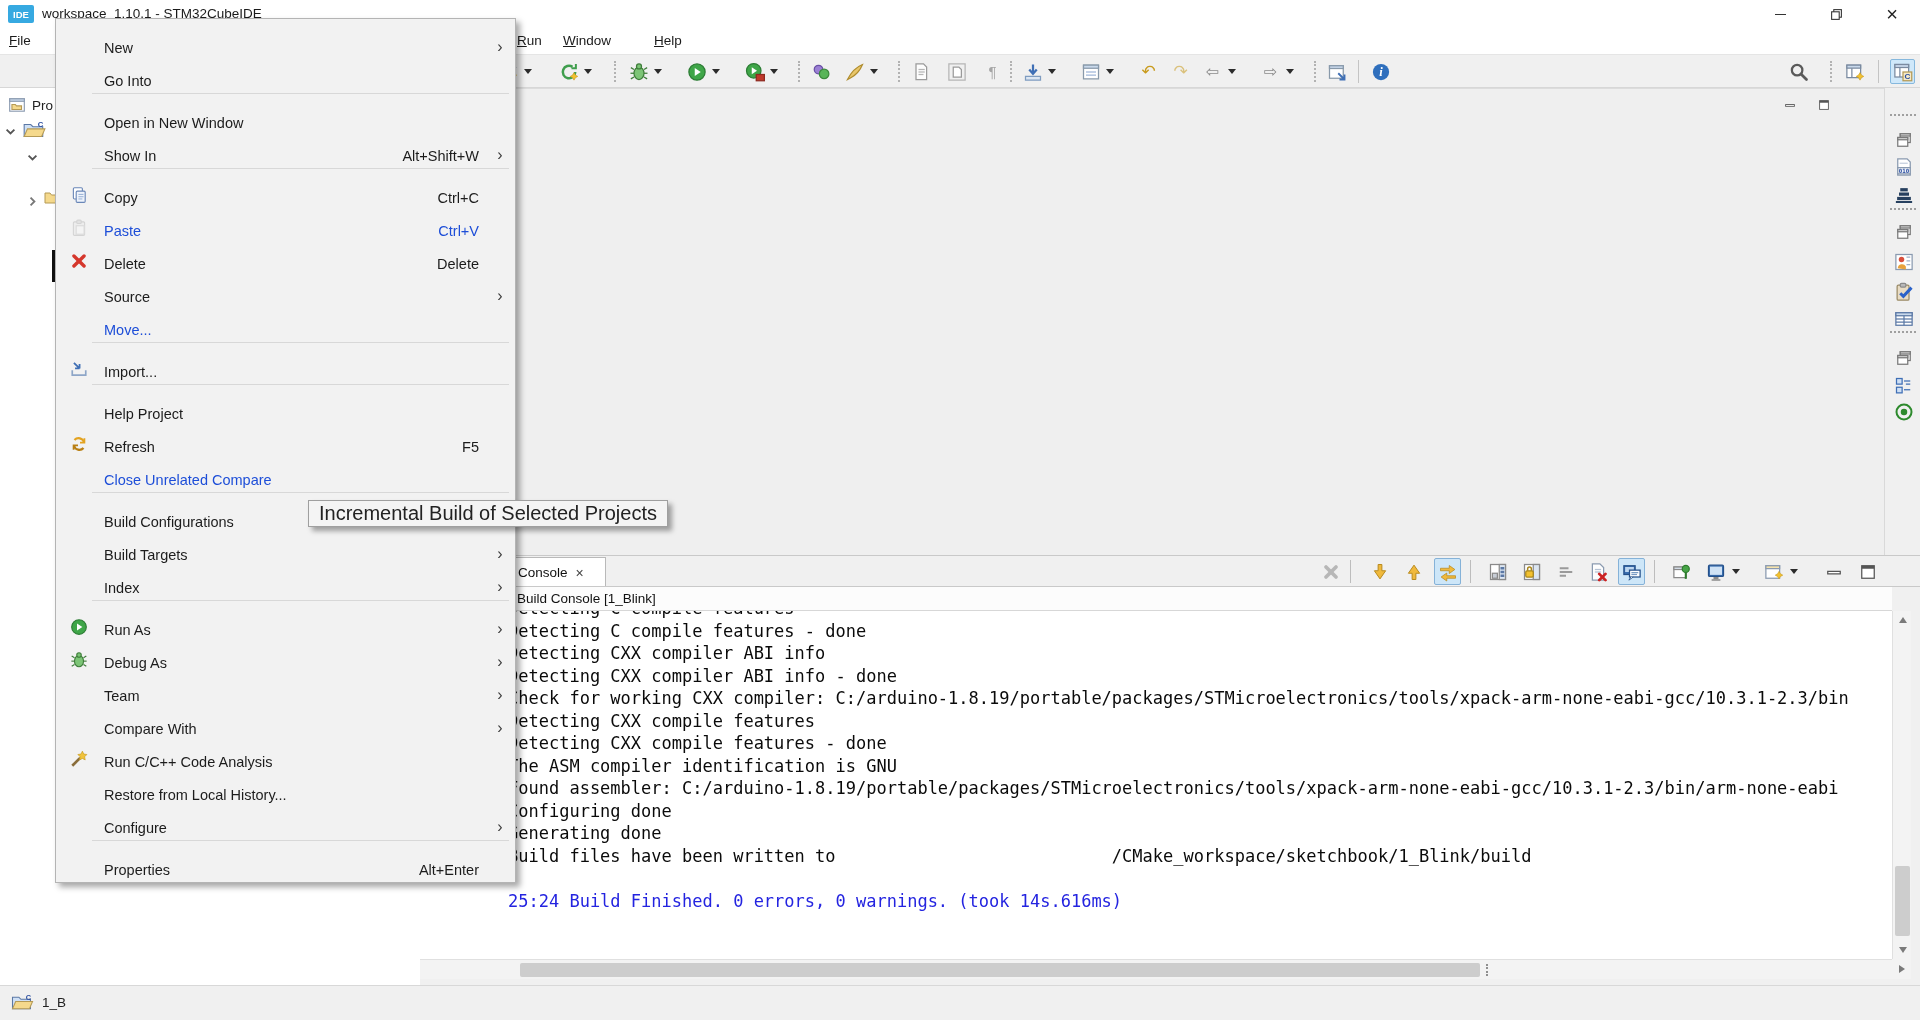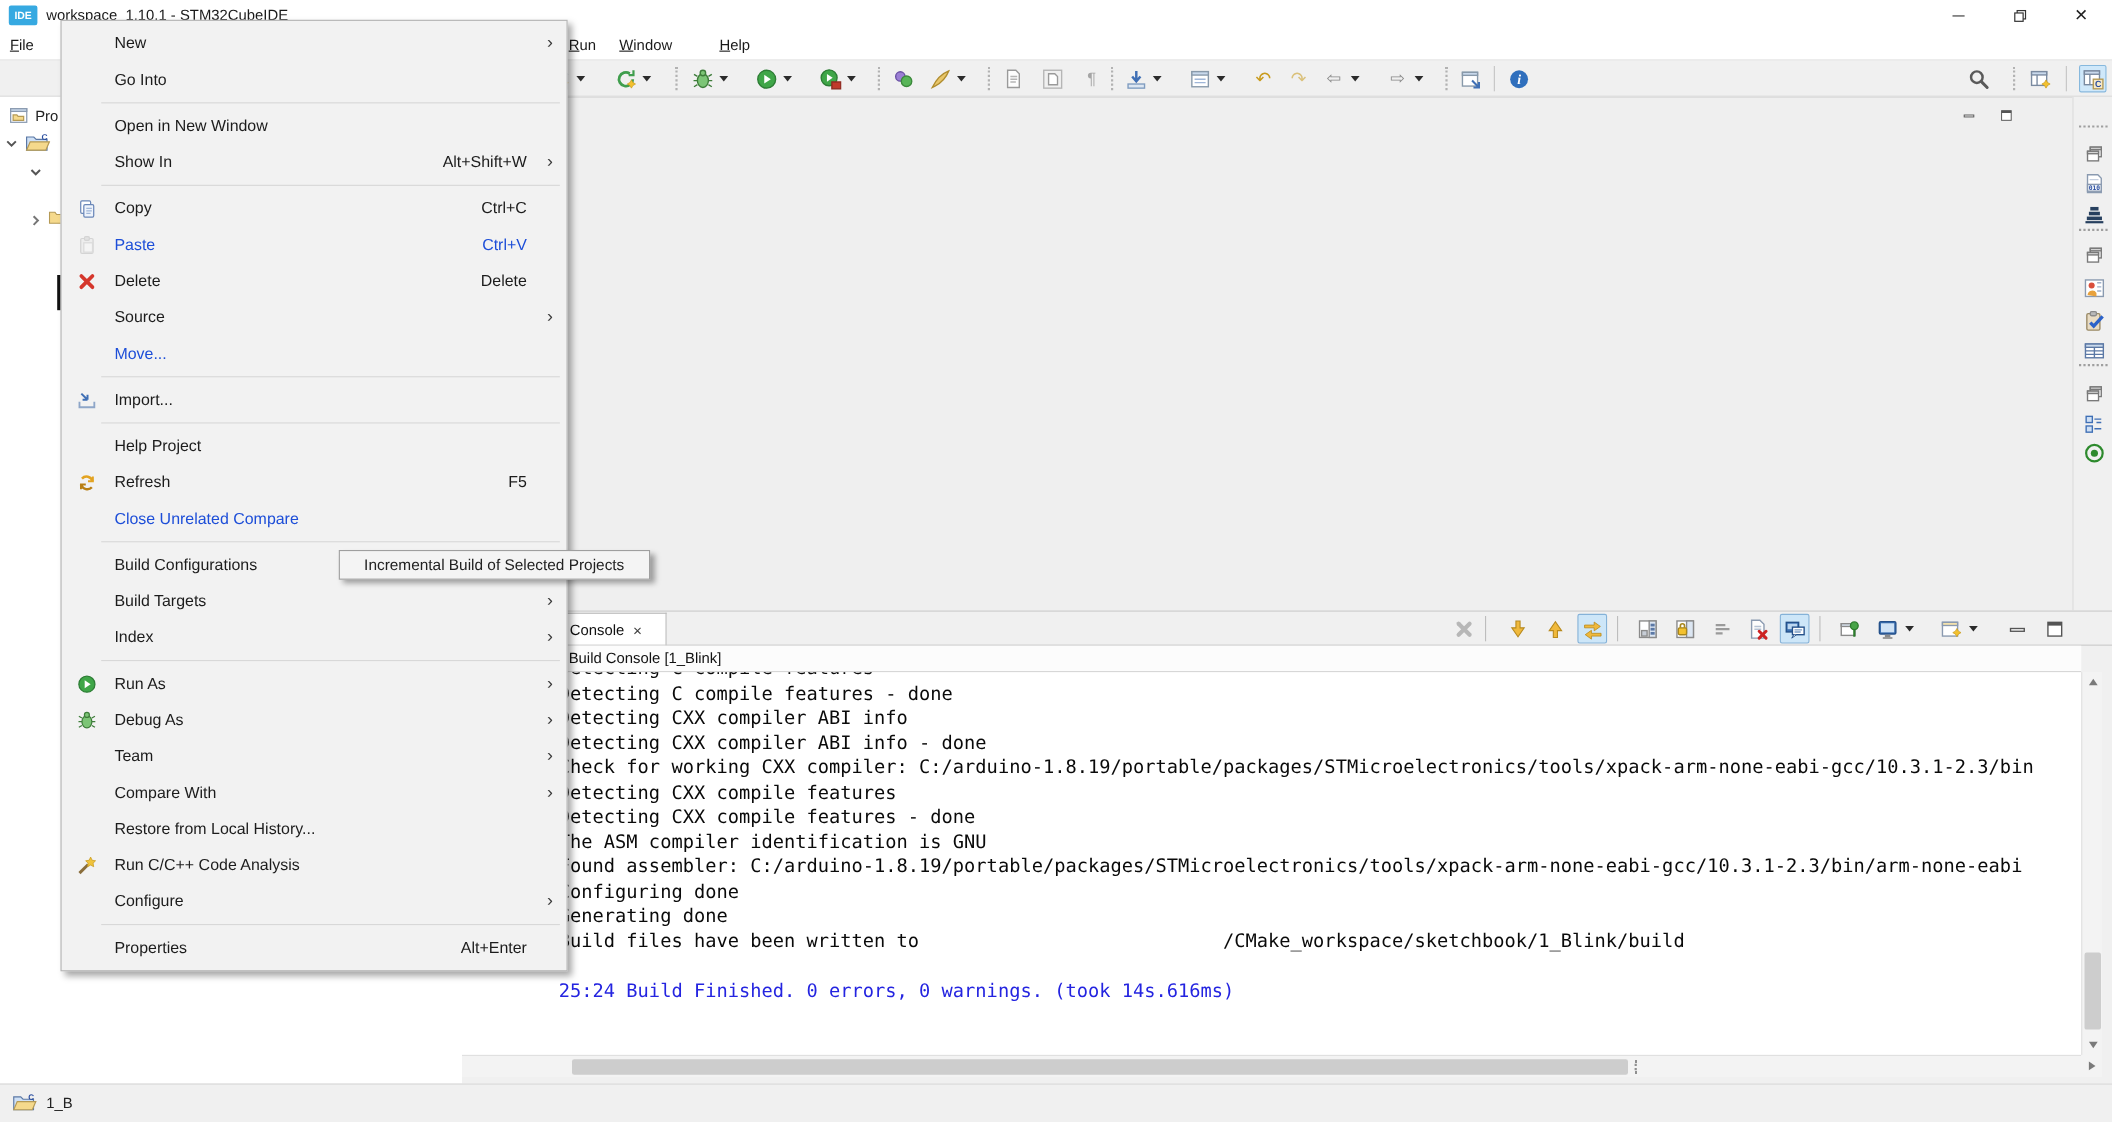--- a/index.html
+++ b/index.html
@@ -77,33 +77,33 @@
   .hsb .grip{position:absolute;left:1066px;top:4px;height:12px;width:0;border-left:2px dotted #8f8f8f}
   .hsb-rt{position:absolute;left:1472px;top:403px;width:19px;height:20px;display:flex;align-items:center;justify-content:center;background:#f3f3f3;z-index:3}
 
   
   .statusbar{position:absolute;left:0;top:985px;width:1920px;height:35px;background:#f0f0f0;border-top:1px solid #d8d8d8}
   .status-item{position:absolute;left:10px;top:7px;display:flex;align-items:center;gap:8px;font-size:13.5px;color:#222}
 
   
   .cmenu{position:absolute;left:55px;top:18px;width:461px;background:#f2f2f2;border:1px solid #b4b4b4;
     box-shadow:4px 4px 6px rgba(0,0,0,.35);padding:4px 0;z-index:40}
-  .mrow{height:33px;display:flex;align-items:center;font-size:14.5px;color:#1c1c1c}
+  .mrow{height:33px;display:flex;align-items:flex-end;font-size:14.5px;color:#1c1c1c}
   .mrow .mi{width:26px;height:22px;margin-left:10px;display:flex;align-items:center;justify-content:center;flex:none}
   .mrow .ml{margin-left:12px;white-space:nowrap}
   .mrow .ms{margin-left:auto;padding-right:6px;white-space:nowrap}
   .mrow .ma{width:30px;text-align:center;font-size:16px;color:#3c3c3c;flex:none}
   .mrow.hl{background:#9dd1f4}
   .mrow.dis{color:#1d4ed8}
   .mrow.dis .mi{opacity:.45}
   .msep{border-top:1px solid #d8d8d8;margin:4px 6px 4px 36px;height:0}
 
   
   .tooltip{position:absolute;left:308px;top:500px;height:27px;background:#f4f4f4;border:1px solid #9f9f9f;
-    box-shadow:4px 4px 5px rgba(0,0,0,.35);font-size:14px;color:#222;line-height:17px;padding:4px 22px;white-space:nowrap;z-index:50}
+    box-shadow:4px 4px 5px rgba(0,0,0,.35);font-size:20px;color:#222;line-height:17px;padding:4px 10px;white-space:nowrap;z-index:50}
 </style>
 </head>
 <body>
 
 <div id="screen">
 
   <div class="titlebar">
     <div class="app-logo">IDE</div>
     <div class="title-text">workspace_1.10.1 - STM32CubeIDE</div>
     <div class="win-controls">
@@ -865,40 +865,40 @@
         <span class="ms"></span>
         <span class="ma">›</span>
       </div>
       <div class="mrow">
         <span class="mi"></span>
         <span class="ml">Compare With</span>
         <span class="ms"></span>
         <span class="ma">›</span>
       </div>
       <div class="mrow">
-        <span class="mi"></span>
-        <span class="ml">Restore from Local History...</span>
-        <span class="ms"></span>
-        <span class="ma"></span>
-      </div>
-      <div class="mrow">
         <span class="mi">
           <span class="ic" style="width: 18px; height: 18px;">
             <svg viewBox="0 0 16 16">
               <line x1="2" y1="14" x2="9" y2="7" stroke="#8a6d3b" stroke-width="2.4"></line>
               <path d="M11 1 l1.2 2.6 2.8 .4 -2 2 .5 2.8 -2.5 -1.3 -2.5 1.3 .5 -2.8 -2 -2 2.8 -.4 Z" fill="#f0c33c" stroke="#c99b1d" stroke-width=".6"></path>
             </svg>
           </span>
         </span>
         <span class="ml">Run C/C++ Code Analysis</span>
         <span class="ms"></span>
         <span class="ma"></span>
       </div>
       <div class="mrow">
         <span class="mi"></span>
+        <span class="ml">Restore from Local History...</span>
+        <span class="ms"></span>
+        <span class="ma"></span>
+      </div>
+      <div class="mrow">
+        <span class="mi"></span>
         <span class="ml">Configure</span>
         <span class="ms"></span>
         <span class="ma">›</span>
       </div>
       <div class="msep"></div>
       <div class="mrow">
         <span class="mi"></span>
         <span class="ml">Properties</span>
         <span class="ms">Alt+Enter</span>
         <span class="ma"></span>

